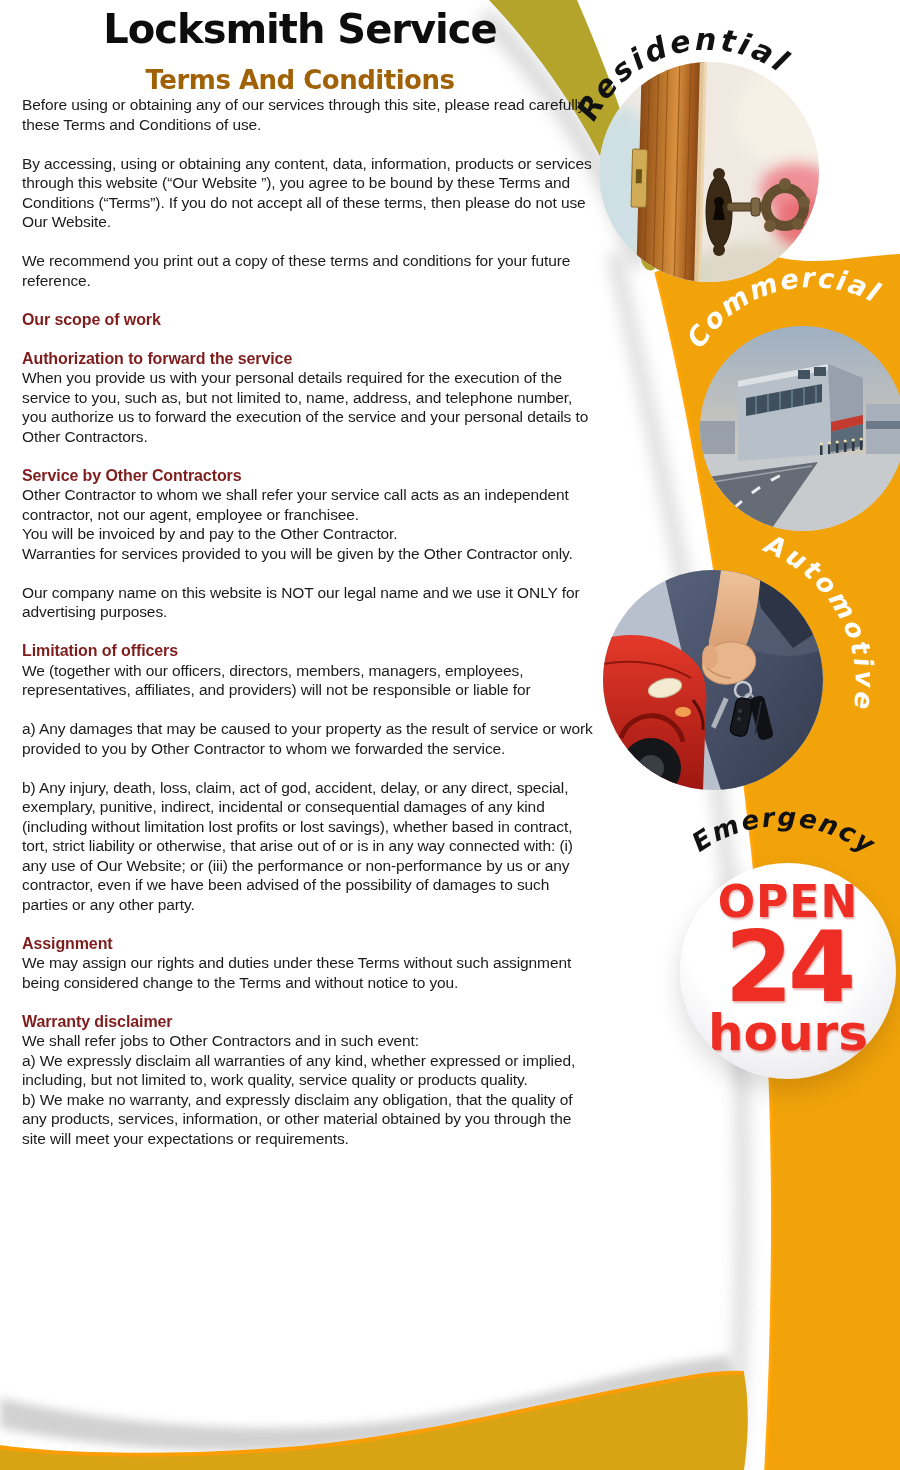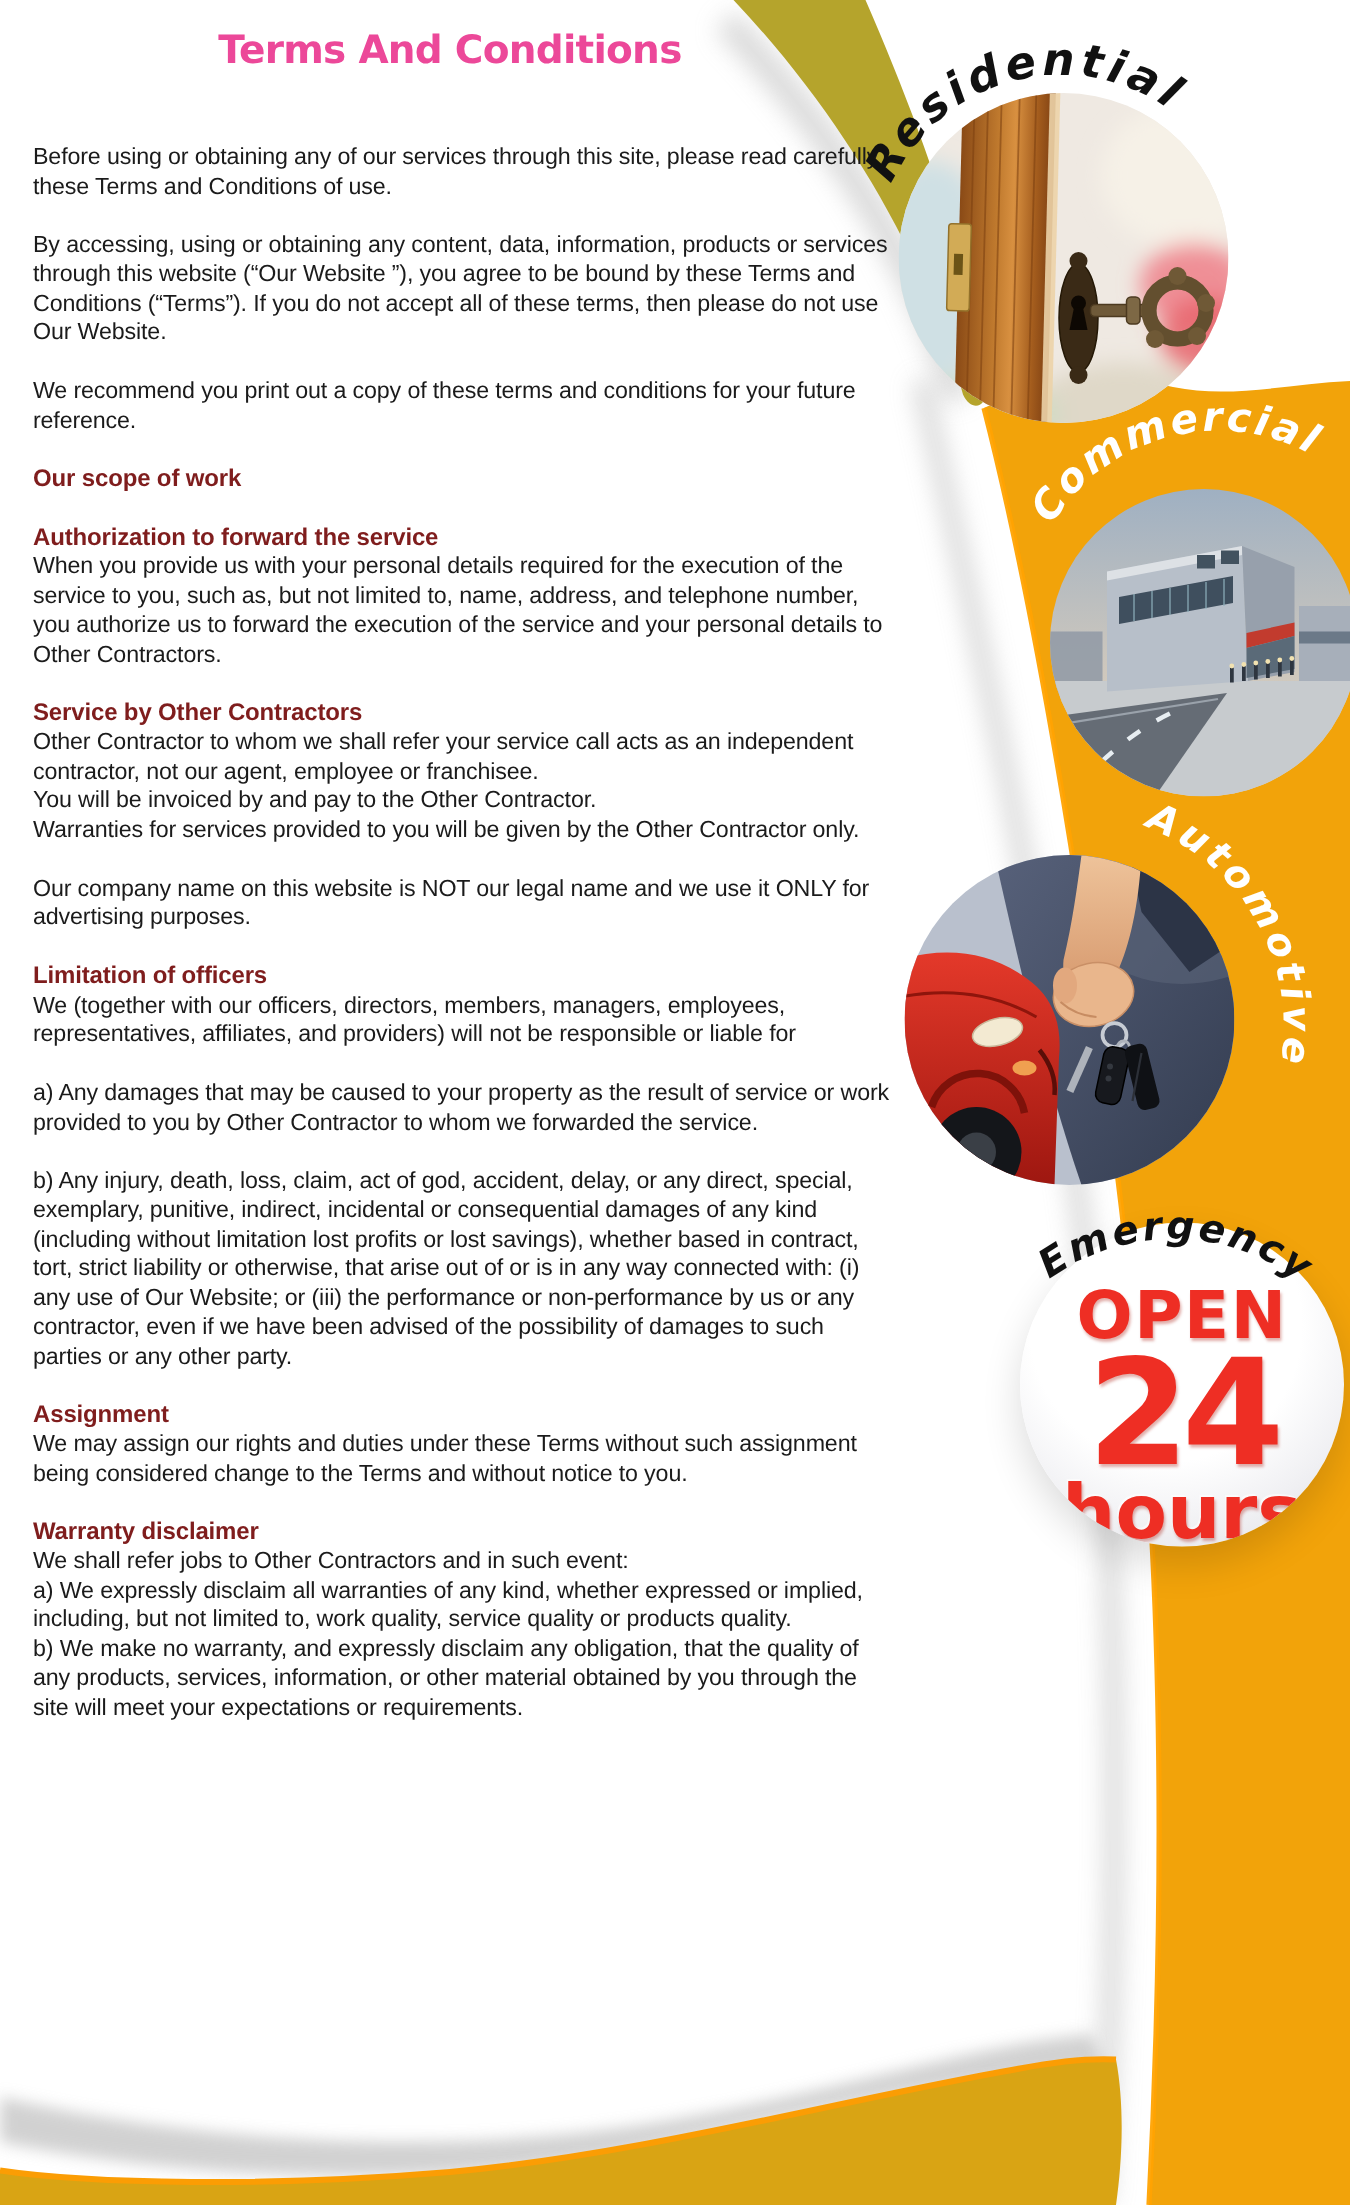--- a/index.html
+++ b/index.html
@@ -5,35 +5,35 @@
   html,body{margin:0;padding:0;background:#fff;}
   .page{position:relative;width:900px;height:1470px;overflow:hidden;background:#fff;
         font-family:"Liberation Sans",sans-serif;color:var(--text,#1b1b1b);}
   svg{display:block;}
   .bg-art{position:absolute;inset:0;pointer-events:none;}
   .labels-art{position:absolute;inset:0;pointer-events:none;z-index:30;}
   .header{position:absolute;top:6px;left:0;width:600px;text-align:center;z-index:5;}
   .title{font-family:"DejaVu Sans",sans-serif;font-weight:800;font-size:40px;letter-spacing:-1px;
          color:#0d0d0d;margin:0;}
   .subtitle{font-family:"DejaVu Sans",sans-serif;font-weight:800;font-size:26px;letter-spacing:-.5px;
-         color:#ec4899;margin:13px 0 0 0;}
+         color:#a16207;margin:13px 0 0 0;}
   .terms{position:absolute;left:22px;top:95px;width:576px;z-index:5;
          font-size:15.5px;line-height:19.5px;letter-spacing:-.1px;}
   .section{margin:0 0 19.5px 0;}
   .sec-heading{font-weight:bold;font-size:16px;color:#7f1d1d;margin:0;}
   .para{margin:0 0 19.5px 0;white-space:pre-line;}
   .para:last-child{margin-bottom:0;}
   .circle{position:absolute;border-radius:50%;overflow:hidden;z-index:20;}
   .c-res{left:599px;top:62px;width:220px;height:220px;}
   .c-com{left:700px;top:326px;width:205px;height:205px;}
   .c-auto{left:603px;top:570px;width:220px;height:220px;}
-  .c-em{left:680px;top:815px;width:216px;height:216px;z-index:21;
+  .c-em{left:680px;top:863px;width:216px;height:216px;z-index:21;
         background:radial-gradient(circle at 45% 32%,#ffffff 48%,#f0f0f3 72%,#dddde2 100%);
         box-shadow:0 12px 26px rgba(0,0,0,.14);
-        display:flex;flex-direction:column;align-items:center;justify-content:flex-end;text-align:center;}
+        display:flex;flex-direction:column;align-items:center;justify-content:center;text-align:center;}
   .badge-red{color:var(--badge-red,#EE2E24);font-family:"DejaVu Sans",sans-serif;font-weight:800;
         text-shadow:1px 2px 2px rgba(170,25,15,.35),-1px -1px 0 rgba(255,255,255,.55);}
   .badge-open{font-size:44px;letter-spacing:1px;line-height:1;margin-top:-6px;}
   .badge-24{font-size:98px;letter-spacing:-5px;line-height:.88;}
   .badge-hours{font-size:50px;line-height:.9;letter-spacing:0;}
 </style>
 </head>
 <body>
 
 <div class="page">
@@ -57,20 +57,21 @@
     <path d="M 900,254 C 858,256 820,266 782,258 C 742,249 702,250 656,272 C 694,420 737,680 761,930 C 774,1070 777,1260 766,1470 L 900,1470 Z" fill="var(--orange-band,#F2A30A)"></path>
     <path d="M 656,272 C 694,420 737,680 761,930 C 774,1070 777,1260 766,1470" fill="none" stroke="var(--band-edge,#FFA302)" stroke-width="3.5" opacity="0.95"></path>
 
     <path d="M 0,1398 C 130,1428 300,1440 455,1412 C 570,1391 650,1363 728,1356 L 736,1378 C 640,1386 545,1406 430,1432 C 290,1462 120,1452 0,1428 Z" fill="#c2c2c2" opacity="0.75" filter="url(#blur6)"></path>
 
     <path d="M 0,1447 C 60,1456 180,1458 300,1448 C 430,1436 560,1400 680,1379 C 706,1374 726,1372 744,1373 C 750,1405 748,1442 744,1470 L 0,1470 Z" fill="var(--gold-wave,#D9A414)"></path>
     <path d="M 0,1447 C 60,1456 180,1458 300,1448 C 430,1436 560,1400 680,1379 C 706,1374 726,1372 744,1373" fill="none" stroke="var(--gold-edge,#FB9D04)" stroke-width="4"></path>
   </svg>
 
   <div class="header">
+    <h1 class="title">Locksmith Service</h1>
     <h2 class="subtitle">Terms And Conditions</h2>
   </div>
 
   <div class="terms">
     <div class="section">
 
       <div class="sec-paras">
           <p class="para">Before using or obtaining any of our services through this site, please read carefully these Terms and Conditions of use.</p>
         </div>
     </div>

